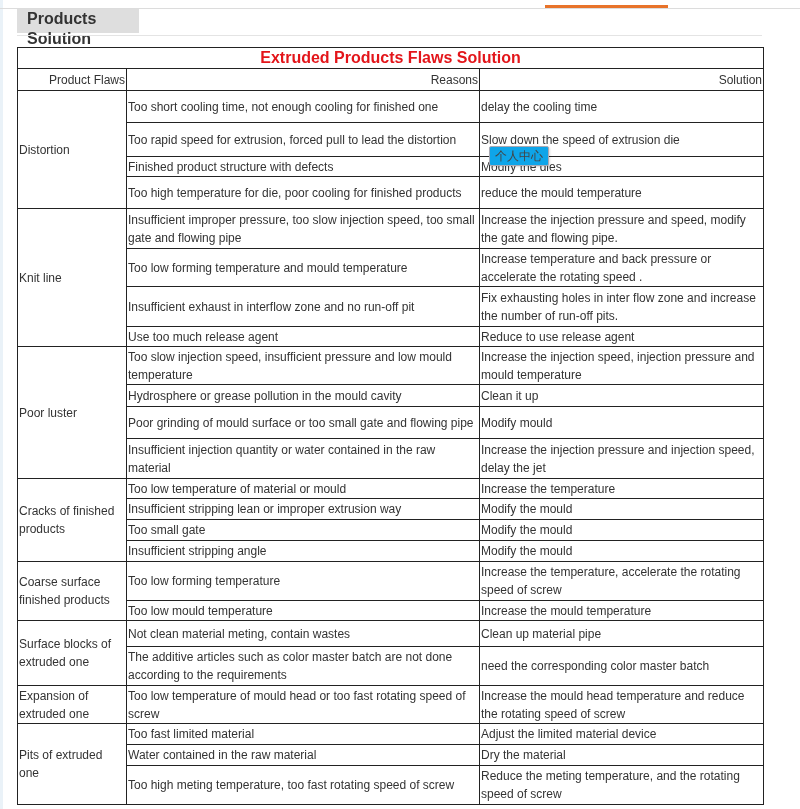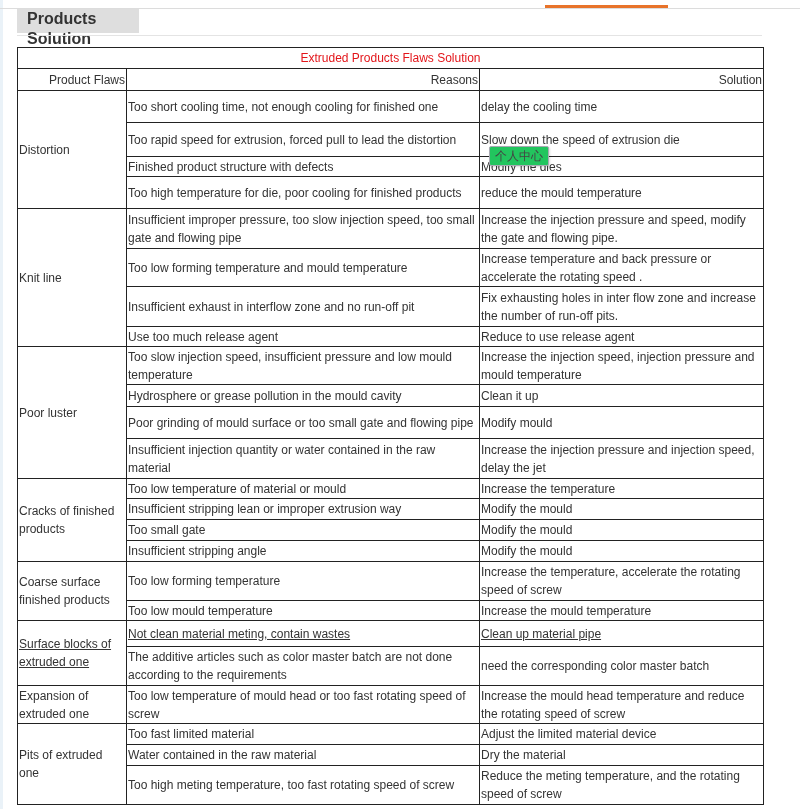--- a/index.html
+++ b/index.html
@@ -40,28 +40,28 @@
     line-height: 18px;
   }
   table.flaws td, table.flaws th {
     border: 1px solid #222;
     padding: 0 1px;
     vertical-align: middle;
     font-weight: normal;
     text-align: left;
   }
   table.flaws .title-cell {
-    text-align: center; color: #e3151a; font-weight: normal; font-size: 12px;
+    text-align: center; color: #e3151a; font-weight: bold; font-size: 16px;
     height: 20px;
   }
   table.flaws .hdr { text-align: right; height: 21px; }
   .tooltip {
     position: absolute; left: 489px; top: 146px;
     padding: 0 5px; height: 18px; line-height: 18px;
-    background: #22c55e; border: 1px solid #a9a9b3; border-radius: 2px;
+    background: #0ea5e9; border: 1px solid #a9a9b3; border-radius: 2px;
     font-size: 12px; color: #444;
     box-shadow: 1px 1px 2px rgba(0,0,0,0.15);
     font-family: "DejaVu Sans", sans-serif;
   }
 </style>
 </head>
 <body>
 
 <div class="left-edge"></div>
 <div class="top-rule"></div>
@@ -157,21 +157,21 @@
       </tr>
       <tr style="height: 39px;">
         <td rowspan="2">Coarse surface finished products</td>
         <td>Too low forming temperature</td>
         <td>Increase the temperature, accelerate the rotating speed of screw</td>
       </tr>
       <tr style="height: 20px;">
         <td>Too low mould temperature</td>
         <td>Increase the mould temperature</td>
       </tr>
-      <tr style="height: 26px; text-decoration: underline;">
+      <tr style="height: 26px;">
         <td rowspan="2">Surface blocks of extruded one</td>
         <td>Not clean material meting, contain wastes</td>
         <td>Clean up material pipe</td>
       </tr>
       <tr style="height: 39px;">
         <td>The additive articles such as color master batch are not done according to the requirements</td>
         <td>need the corresponding color master batch</td>
       </tr>
       <tr style="height: 38px;">
         <td rowspan="1">Expansion of extruded one</td>

